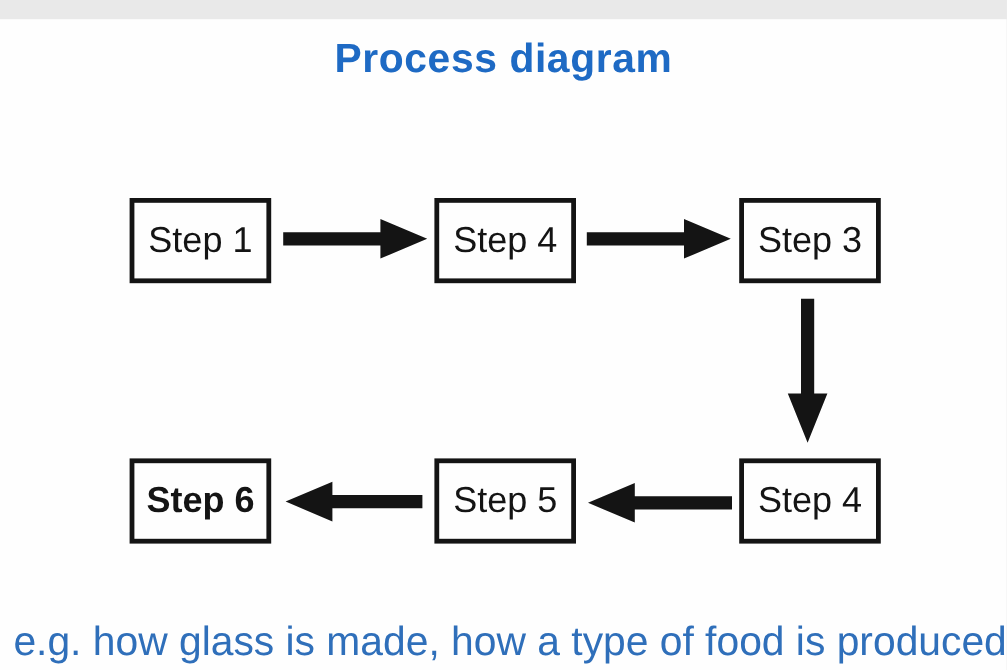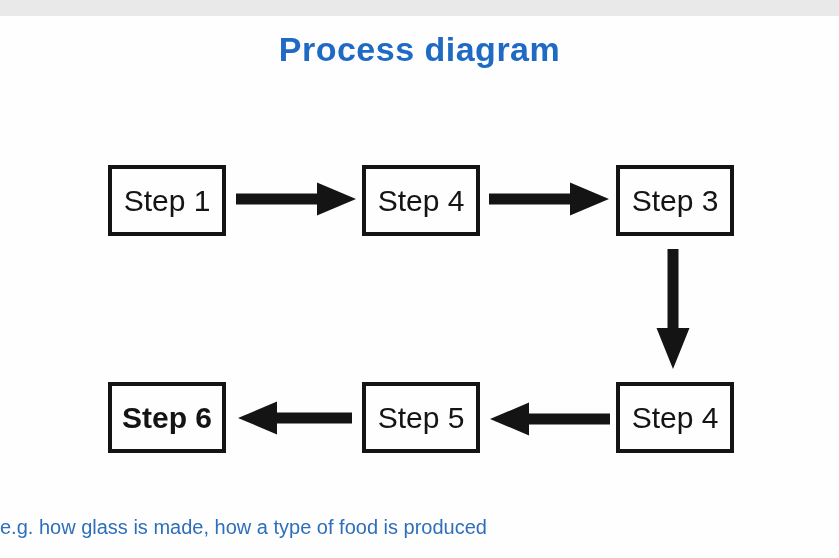--- a/index.html
+++ b/index.html
@@ -46,22 +46,22 @@
     position:absolute;
     left:0;top:0;
     width:839px;height:558px;
     pointer-events:none;
   }
   .arrows path{fill:var(--ink);}
   .caption{
     position:absolute;
     left:0;right:0;top:500px;
     margin:0;
-    text-align:left;
-    font-size:20px;
+    text-align:right;
+    font-size:34px;
     color:var(--caption-blue);
     white-space:nowrap;
   }
 </style>
 </head>
 <body>
 
 <div class="stage">
 
   <h1 class="page-title">Process diagram</h1>

